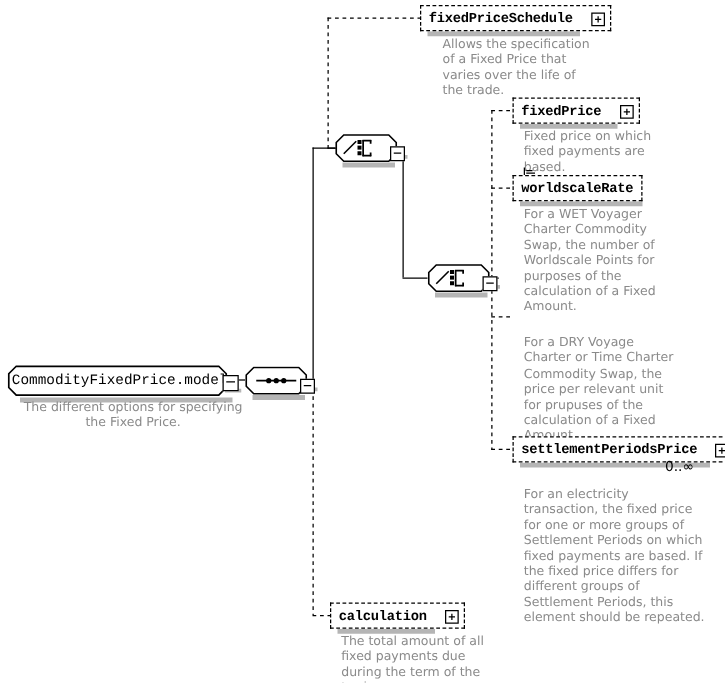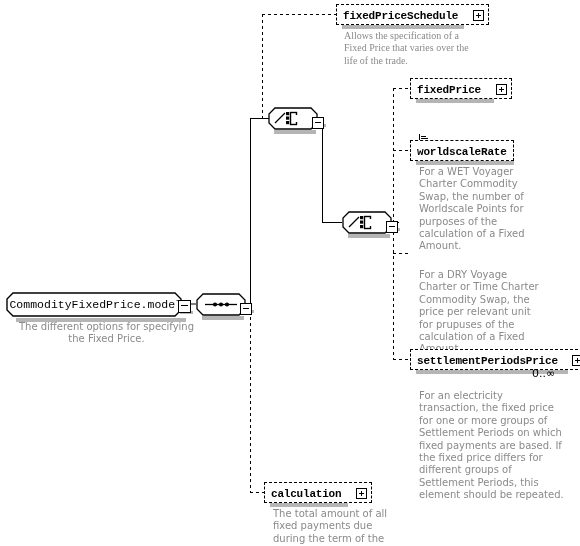--- a/index.html
+++ b/index.html
@@ -227,29 +227,30 @@
     </div>
   </div>
 
   <div class="node" style="left:336px; top:4px;">
     <div class="shadow" style="left:6px; top:21px; width:122px;"></div>
     <div class="nodebox" style="height:21px;">
       <span class="label">fixedPriceSchedule</span>
       <span class="plus"></span>
     </div>
   </div>
-  <div class="doc" style="left:344px; top:30px; width:125px;font-family:Liberation Serif, serif;">Allows the specification of a Fixed Price that varies over the life of the trade.</div>
+  <div class="doc" style="left:354px; top:30px; width:125px;">Allows the specification of a Fixed Price that varies over the life of the trade.</div>
 
   <div class="node" style="left:410px; top:78px;">
     <div class="shadow" style="left:6px; top:21px; width:78px;"></div>
     <div class="nodebox" style="height:21px;text-align:center;">
       <span class="label">fixedPrice</span>
       <span class="plus"></span>
     </div>
   </div>
+  <div class="doc" style="left:419px; top:104px; width:125px;">Fixed price on which fixed payments are based.</div>
 
   <div class="node" style="left:410px; top:140px;">
     <div class="shadow" style="left:6px; top:21px; width:98px;"></div>
     <div class="typeglyph" style="left:9px; top:-6px;">
       <b></b>
         <i></i>
         <i></i>
         <i></i>
         <i></i>
     </div>

